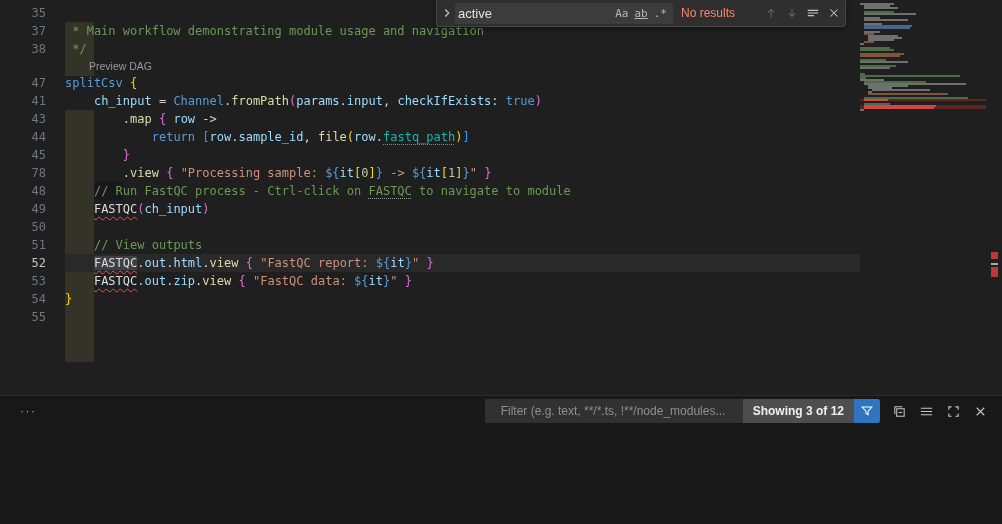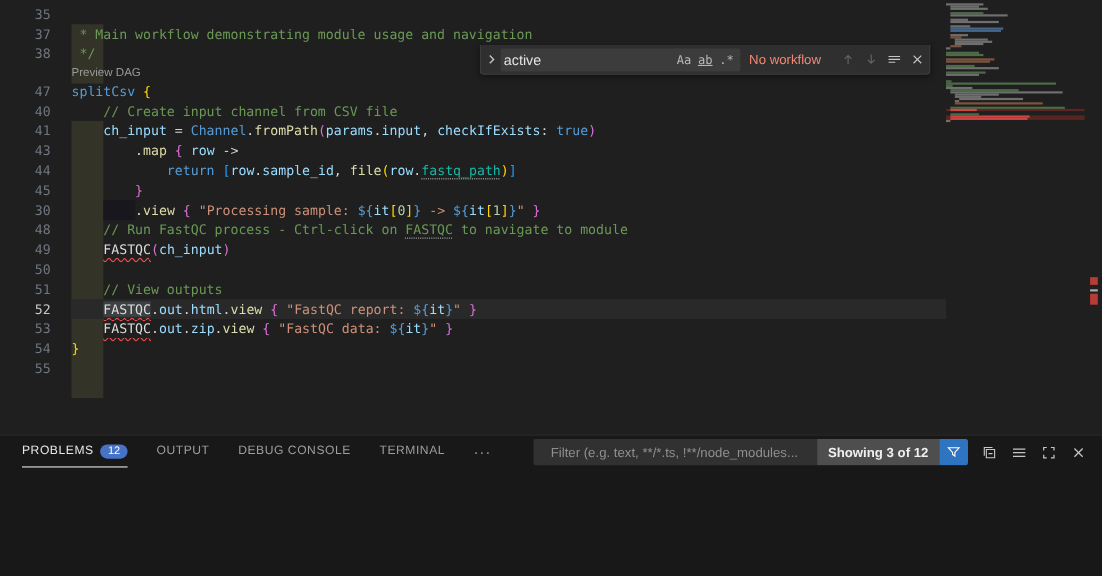--- a/index.html
+++ b/index.html
@@ -13,41 +13,41 @@
   .band-comment { left:65px; top:22px; width:29px; height:54px; }
   .band-workflow { left:65px; top:110px; width:29px; height:252px; }
   .band-inner { position:absolute; left:94px; top:182px; width:29px; height:18px; background:#17171d; z-index:0; }
   .code-lines { position:absolute; left:0; top:0; width:860px; padding-top:4px; z-index:1; }
   .crow { display:flex; height:18px; }
   .crow.lens { height:16px; }
   .num { width:65px; padding-right:19px; text-align:right; color:#6e7681; font:12px/18px "DejaVu Sans Mono", monospace; flex:none; }
   .crow.cur .num { color:#c6c6c6; }
   .code { flex:1; font:12px/18px "DejaVu Sans Mono", monospace; white-space:pre; color:#d4d4d4; }
   .crow.cur .code { background:#292929; }
-  .codelens { font:10.5px/16px "Liberation Sans", sans-serif; color:#999; cursor:pointer; }
+  .codelens { font:10.5px/16px "Liberation Sans", sans-serif; color:#999; cursor:pointer;margin-left:24px; }
   .tk-pl{color:#d4d4d4}.tk-kw{color:#569cd6}.tk-var{color:#9cdcfe}.tk-fn{color:#dcdcaa}
   .tk-str{color:#ce9178}.tk-com{color:#6a9955}.tk-num{color:#b5cea8}
   .tk-b1{color:#ffd700}.tk-b2{color:#da70d6}.tk-b3{color:#179fff}
   .tk-err,.tk-errw{color:#dcdcdc; text-decoration:underline wavy #f14c4c 1px; text-underline-offset:3px;}
   .tk-errw{background:#3e4144;}
   .tk-comdot{color:#6a9955; text-decoration:underline dotted #9a9a9a; text-underline-offset:3px;}
   .tk-vardot{color:#14b8a6; text-decoration:underline dotted #8a8a8a; text-underline-offset:3px;}
 
   
   .minimap { position:absolute; left:860px; top:3px; width:126px; z-index:2; }
   .mrow { position:relative; height:2px; }
   .mbar { position:absolute; top:0; height:2px; }
   .mfill { position:absolute; left:0; right:0; top:0; height:2px; background:rgba(165,45,38,0.45); }
   .ruler { position:absolute; left:985px; top:0; width:17px; height:395px; z-index:2; }
   .rmark { position:absolute; left:6px; width:7px; }
 
   
   .find { position:absolute; left:436px; top:0; width:410px; height:27px; background:#2f2f2f;
           border:1px solid #454545; border-top:none; border-radius:0 0 4px 4px;
-          box-shadow:0 2px 6px rgba(0,0,0,.4); display:flex; align-items:center; z-index:5; padding:0 4px 0 2px;margin-top:41px; }
+          box-shadow:0 2px 6px rgba(0,0,0,.4); display:flex; align-items:center; z-index:5; padding:0 4px 0 2px; }
   .find .chev { width:16px; color:#c5c5c5; cursor:pointer; display:flex; justify-content:center; flex:none; }
   .find-box { width:218px; height:21px; background:#3c3c3c; border-radius:2px; display:flex; align-items:center; padding:0 3px; flex:none; }
   .find-box input { flex:1; min-width:0; background:transparent; border:none; outline:none; color:#e3e3e3;
                     font:13px "Liberation Sans", sans-serif; }
   .ftoggle { color:#b8b8b8; font:11px "DejaVu Sans Mono", monospace; padding:1px 3px; border-radius:3px; cursor:pointer; flex:none; }
   .ftoggle.uw { text-decoration:underline; }
   .find-results { color:#f48771; font:12px "Liberation Sans", sans-serif; margin-left:8px; white-space:nowrap; }
   .ficon { color:#c5c5c5; margin-left:7px; cursor:pointer; display:flex; align-items:center; flex:none; }
   .ficon.dis { opacity:.35; }
 
@@ -95,41 +95,37 @@
         </div>
         <div class="crow lens">
           <div class="num"></div>
           <div class="codelens">Preview DAG</div>
         </div>
         <div class="crow">
           <div class="num">47</div>
           <div class="code"><span class="tk-kw">splitCsv</span><span class="tk-pl"> </span><span class="tk-b1">{</span></div>
         </div>
         <div class="crow">
-          <div class="num">40</div>
-          <div class="code"><span class="tk-pl">    </span><span class="tk-com">// Create input channel from CSV file</span></div>
-        </div>
-        <div class="crow">
           <div class="num">41</div>
           <div class="code"><span class="tk-pl">    </span><span class="tk-var">ch_input</span><span class="tk-pl"> = </span><span class="tk-kw">Channel</span><span class="tk-pl">.</span><span class="tk-fn">fromPath</span><span class="tk-b2">(</span><span class="tk-var">params</span><span class="tk-pl">.</span><span class="tk-var">input</span><span class="tk-pl">, </span><span class="tk-var">checkIfExists</span><span class="tk-pl">: </span><span class="tk-kw">true</span><span class="tk-b2">)</span></div>
         </div>
         <div class="crow">
           <div class="num">43</div>
           <div class="code"><span class="tk-pl">        .</span><span class="tk-fn">map</span><span class="tk-pl"> </span><span class="tk-b2">{</span><span class="tk-pl"> </span><span class="tk-var">row</span><span class="tk-pl"> -&gt;</span></div>
         </div>
         <div class="crow">
           <div class="num">44</div>
           <div class="code"><span class="tk-pl">            </span><span class="tk-kw">return</span><span class="tk-pl"> </span><span class="tk-b3">[</span><span class="tk-var">row</span><span class="tk-pl">.</span><span class="tk-var">sample_id</span><span class="tk-pl">, </span><span class="tk-fn">file</span><span class="tk-b1">(</span><span class="tk-var">row</span><span class="tk-pl">.</span><span class="tk-vardot">fastq_path</span><span class="tk-b1">)</span><span class="tk-b3">]</span></div>
         </div>
         <div class="crow">
           <div class="num">45</div>
           <div class="code"><span class="tk-pl">        </span><span class="tk-b2">}</span></div>
         </div>
         <div class="crow">
-          <div class="num">30</div>
+          <div class="num">78</div>
           <div class="code"><span class="tk-pl">        .</span><span class="tk-fn">view</span><span class="tk-pl"> </span><span class="tk-b2">{</span><span class="tk-pl"> </span><span class="tk-str">"Processing sample: </span><span class="tk-kw">${</span><span class="tk-var">it</span><span class="tk-b1">[</span><span class="tk-num">0</span><span class="tk-b1">]</span><span class="tk-kw">}</span><span class="tk-str"> -&gt; </span><span class="tk-kw">${</span><span class="tk-var">it</span><span class="tk-b1">[</span><span class="tk-num">1</span><span class="tk-b1">]</span><span class="tk-kw">}</span><span class="tk-str">"</span><span class="tk-pl"> </span><span class="tk-b2">}</span></div>
         </div>
         <div class="crow">
           <div class="num">48</div>
           <div class="code"><span class="tk-pl">    </span><span class="tk-com">// Run FastQC process - Ctrl-click on </span><span class="tk-comdot">FASTQC</span><span class="tk-com"> to navigate to module</span></div>
         </div>
         <div class="crow">
           <div class="num">49</div>
           <div class="code"><span class="tk-pl">    </span><span class="tk-err">FASTQC</span><span class="tk-b2">(</span><span class="tk-var">ch_input</span><span class="tk-b2">)</span></div>
         </div>
@@ -314,21 +310,21 @@
       <svg width="14" height="14" viewBox="0 0 16 16">
           <path d="M6 4l4 4-4 4" fill="none" stroke="currentColor" stroke-width="1.4"></path>
         </svg>
     </div>
     <div class="find-box">
       <input type="text" value="active" style="">
       <span class="ftoggle">Aa</span>
       <span class="ftoggle uw">ab</span>
       <span class="ftoggle">.*</span>
     </div>
-    <span class="find-results">No workflow</span>
+    <span class="find-results">No results</span>
     <span class="ficon dis" style="margin-left:auto">
       <svg width="14" height="14" viewBox="0 0 16 16">
           <path d="M8 13V4M4.5 7.5L8 4l3.5 3.5" fill="none" stroke="currentColor" stroke-width="1.2"></path>
         </svg>
     </span>
     <span class="ficon dis">
       <svg width="14" height="14" viewBox="0 0 16 16">
           <path d="M8 3v9M4.5 8.5L8 12l3.5-3.5" fill="none" stroke="currentColor" stroke-width="1.2"></path>
         </svg>
     </span>
@@ -339,35 +335,20 @@
     </span>
     <span class="ficon">
       <svg width="14" height="14" viewBox="0 0 16 16">
           <path d="M4 4l8 8M12 4l-8 8" fill="none" stroke="currentColor" stroke-width="1.2"></path>
         </svg>
     </span>
   </div>
 
   <div class="panel">
     <div class="phead">
-      <div id="panelTabs" style="display:flex;height:29px;align-items:center">
-          <div class="ptab active">
-            <span>PROBLEMS</span>
-            <span class="pbadge">12</span>
-          </div>
-          <div class="ptab">
-            <span>OUTPUT</span>
-          </div>
-          <div class="ptab">
-            <span>DEBUG CONSOLE</span>
-          </div>
-          <div class="ptab">
-            <span>TERMINAL</span>
-          </div>
-        </div>
       <span class="pmore">···</span>
       <div class="pright">
         <div class="filterwrap">
           <input type="text" placeholder="Filter (e.g. text, **/*.ts, !**/node_modules..." style="">
           <span class="fchip">Showing 3 of 12</span>
           <span class="funnel">
             <svg width="14" height="14" viewBox="0 0 16 16">
                 <path d="M2.5 3.5h11l-4.3 4.8v3.9l-2.4-1.7V8.3L2.5 3.5z" fill="none" stroke="#fff" stroke-width="1.2"></path>
               </svg>
           </span>

